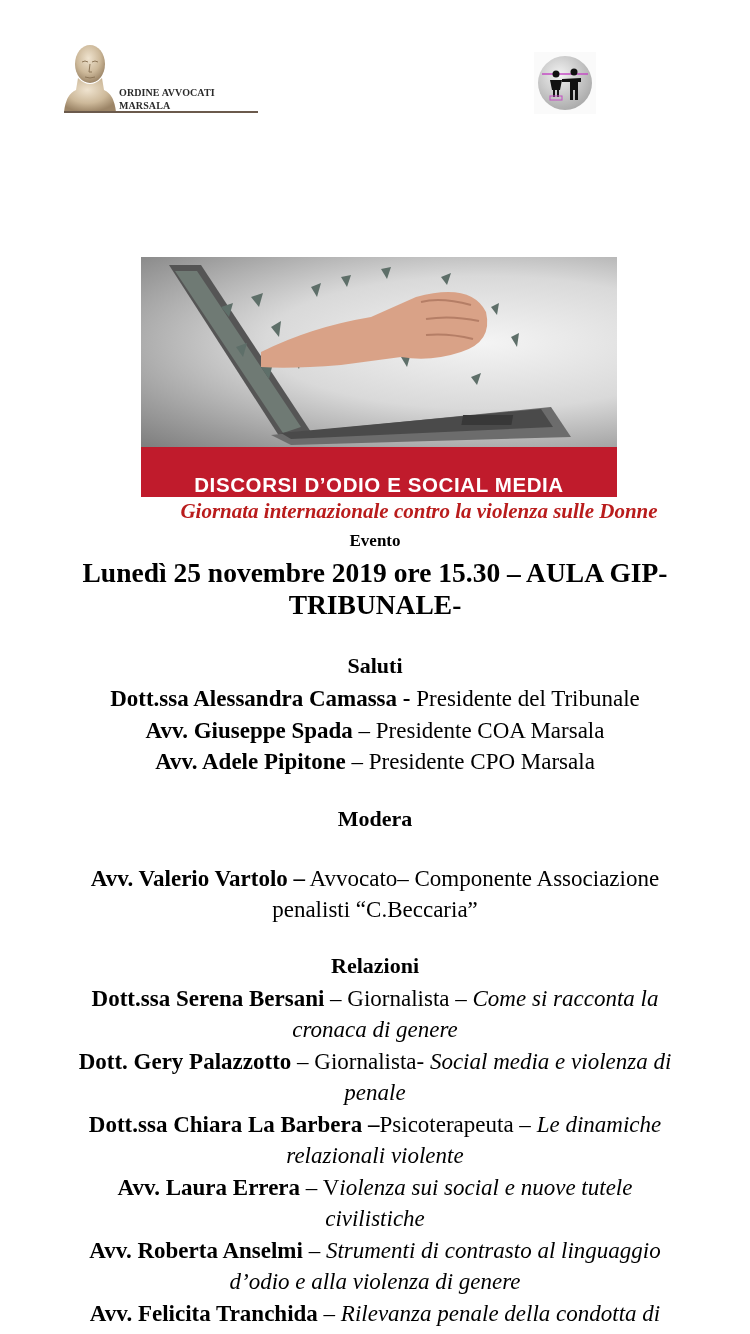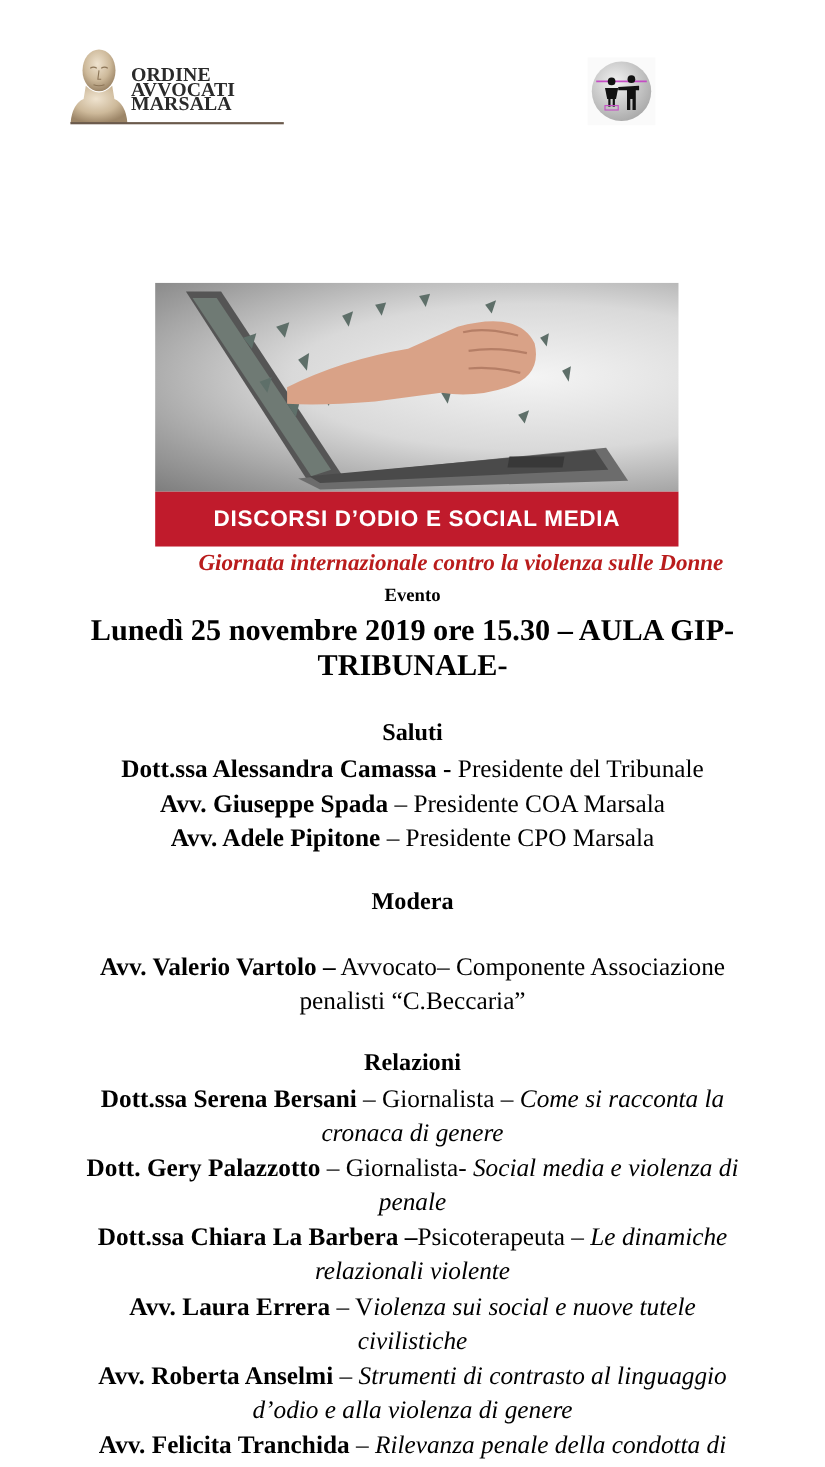--- a/index.html
+++ b/index.html
@@ -18,23 +18,23 @@
     .abs { position: absolute; }
 
     
     .logo-left {
       left: 62px; top: 42px; width: 196px; height: 72px;
     }
     .bust {
       position: absolute; left: 2px; top: 0; width: 52px; height: 70px;
     }
     .logo-text {
-      position: absolute; left: 57px; top: 20px;
+      position: absolute; left: 57px; top: 44px;
       font-family: "Liberation Serif", serif;
-      font-weight: bold; font-size: 18px; line-height: 13px;
+      font-weight: bold; font-size: 10px; line-height: 13px;
       color: #2a2a2a; letter-spacing: 0.1px;
     }
     .logo-rule {
       position: absolute; left: 2px; top: 69px; width: 194px; height: 2px;
       background: #6b5a4c;
     }
     .logo-right {
       left: 534px; top: 52px; width: 62px; height: 62px;
     }
 
@@ -50,21 +50,21 @@
       left: 141px; top: 257px; width: 476px; height: 240px;
       overflow: hidden;
     }
     .hero-photo {
       position: absolute; left: 0; top: 0; width: 476px; height: 190px;
       background: radial-gradient(ellipse at 72% 45%, #f4f4f4 0%, #d9d9d9 45%, #9d9d9d 80%, #7d7d7d 100%);
     }
     .hero-banner {
       position: absolute; left: 0; top: 190px; width: 476px; height: 50px;
       background: #C01B2C;
-      display: flex; align-items: center; justify-content: center;
+      display: flex; align-items: flex-end; justify-content: center;
     }
     .hero-banner span {
       font-family: "Liberation Sans", "DejaVu Sans", sans-serif;
       font-weight: bold; color: #ffffff; font-size: 20.5px; letter-spacing: 0.6px;
     }
 
     
     .center { left: 0; width: 750px; text-align: center; }
     .giornata {
       top: 499px; font-style: italic; font-weight: bold; font-size: 21px;

